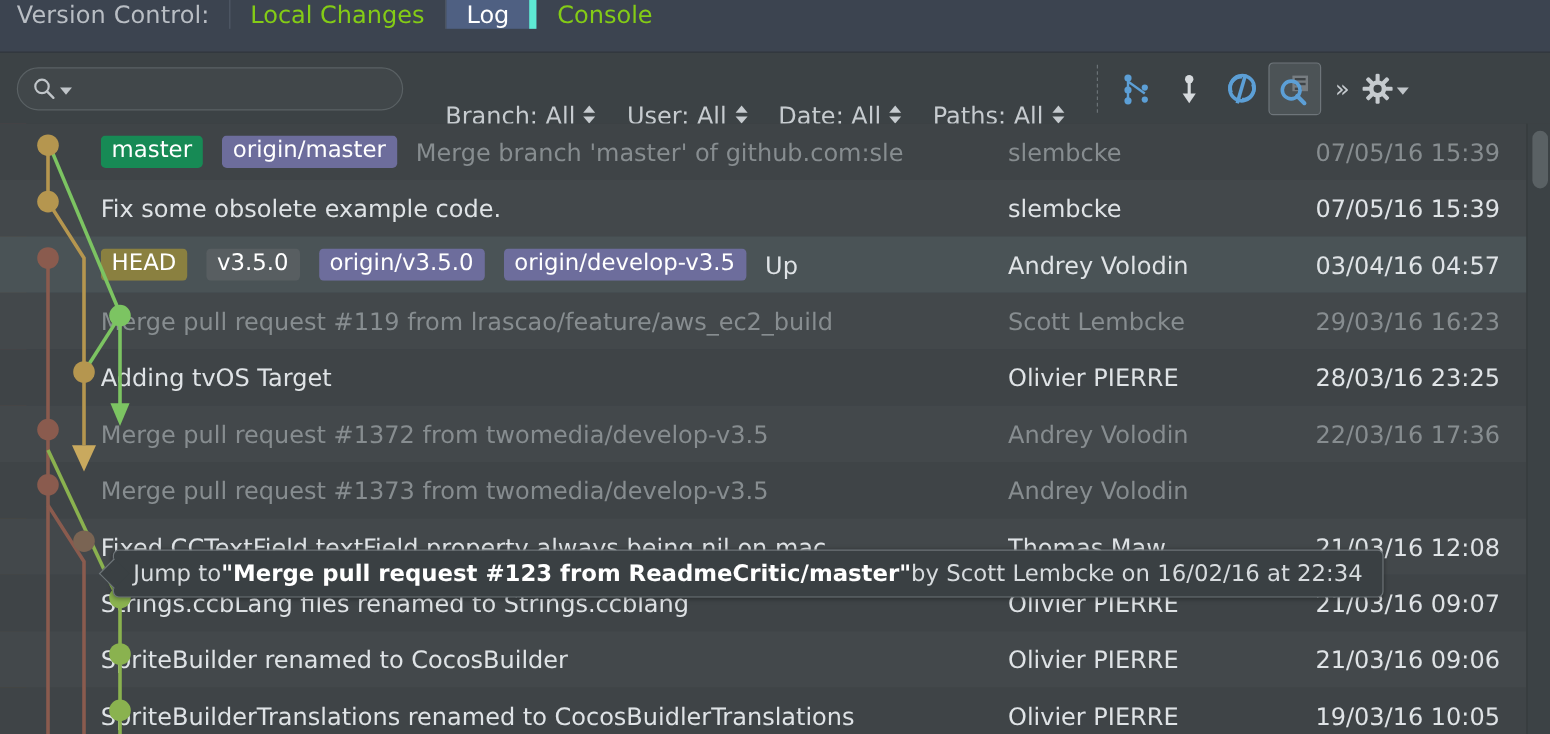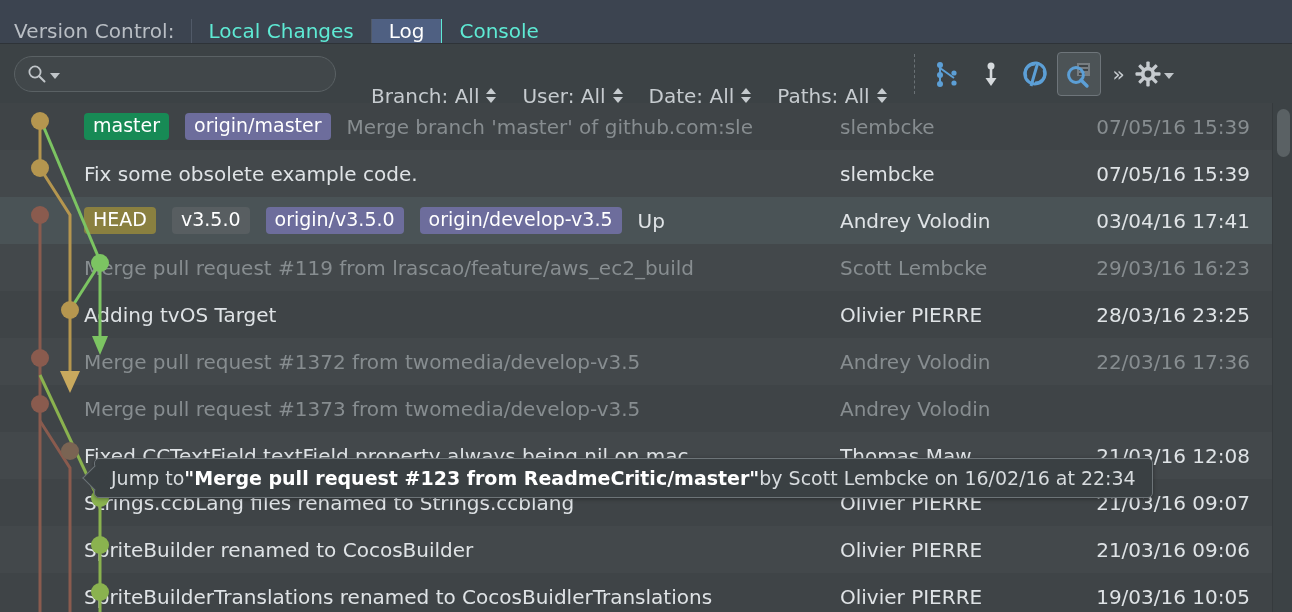--- a/index.html
+++ b/index.html
@@ -8,37 +8,37 @@
     background: #3c4245;
     font-family: "DejaVu Sans", "Liberation Sans", sans-serif;
     overflow: hidden;
   }
   #app { position: relative; width: 1292px; height: 612px; }
 
   
   .tabbar {
     position: absolute; left: 0; top: 0; width: 1292px; height: 44px;
     background: #3c4450;
-    display: flex; align-items: flex-end;
+    display: flex; align-items: flex-start;
     border-bottom: 1px solid #2e3338;
   }
   .tb-title {
     display: flex; align-items: center;
     padding: 0 16px 0 14px;
     color: #b9bec4; font-size: 20px; letter-spacing: .1px;
     border-right: 1px solid #515a68;
   }
   .tb-tab {
     display: flex; align-items: center;
     padding: 0 17px;
-    color: #5eead4; font-size: 20px;
+    color: #84cc16; font-size: 20px;
     border-right: 1px solid #515a68;
     cursor: default;
   }
-  .tb-tab.active { background: #4f6082; color: #ffffff; border-right: 1px solid #5eead4; }
+  .tb-tab.active { background: #4f6082; color: #ffffff; border-right: 6px solid #5eead4; }
   .tb-tab.last { border-right: none; }
 
   
   .toolbar {
     position: absolute; left: 0; top: 44px; width: 1292px; height: 59px;
     background: #3c4245;
     display: flex; align-items: center;
   }
   .search-box {
     margin-left: 14px;
@@ -342,21 +342,21 @@
         </div>
         <div class="row selected">
           <div class="subject">
             <span class="ref olive">HEAD</span>
             <span class="ref gray">v3.5.0</span>
             <span class="ref purple">origin/v3.5.0</span>
             <span class="ref purple">origin/develop-v3.5</span>
             <span>Up</span>
           </div>
           <div class="author">Andrey Volodin</div>
-          <div class="date">03/04/16 17:41</div>
+          <div class="date">03/04/16 04:57</div>
         </div>
         <div class="row dim alt">
           <div class="subject">
             <span>Merge pull request #119 from lrascao/feature/aws_ec2_build</span>
           </div>
           <div class="author">Scott Lembcke</div>
           <div class="date">29/03/16 16:23</div>
         </div>
         <div class="row">
           <div class="subject">

